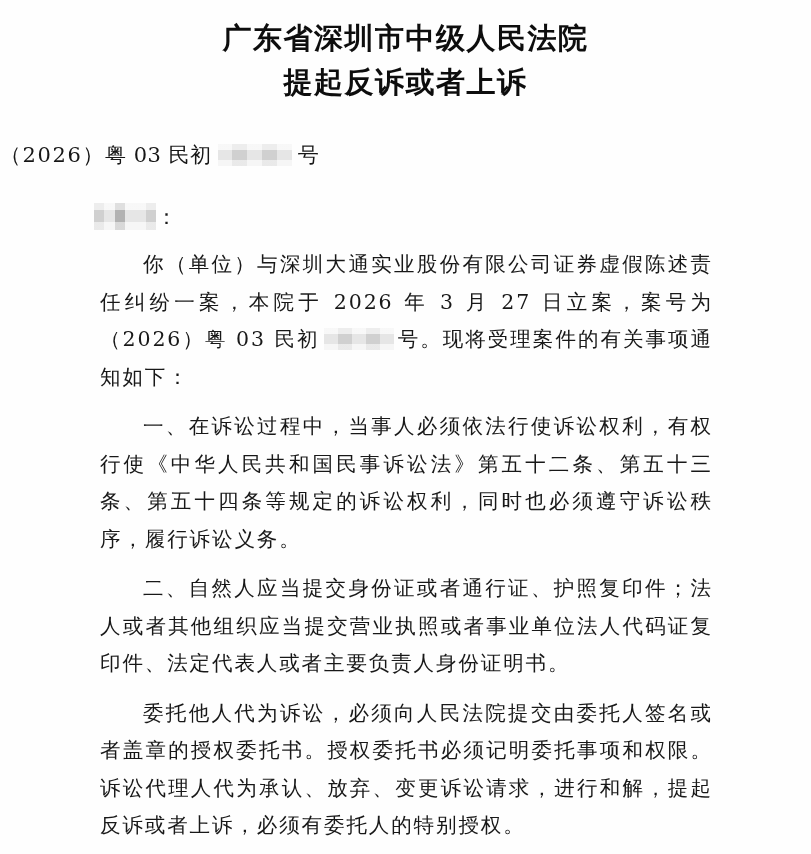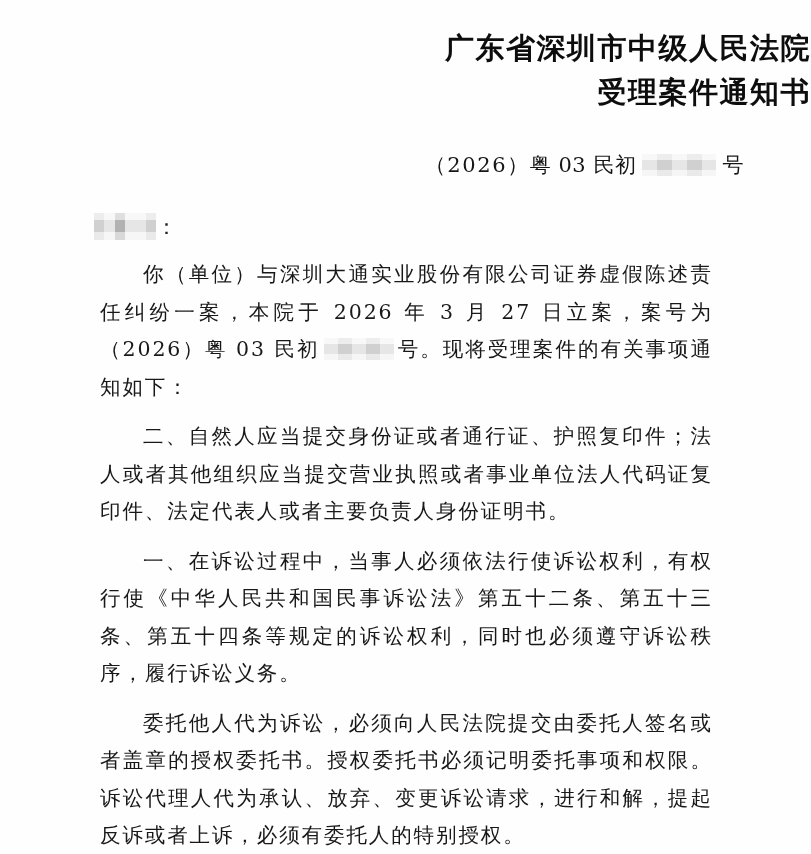--- a/index.html
+++ b/index.html
@@ -19,47 +19,46 @@
   .page {
     position: relative;
     width: 811px;
     height: 854px;
     background: #fefefe;
     box-sizing: border-box;
   }
 
   
   .title-block {
-    padding-top: 26px;
-    text-align: right;
+    padding-top: 16px;
+    text-align: center;
   }
   .doc-title-line {
     font-family: "DejaVu Sans", "Liberation Sans", sans-serif;
     font-weight: 700;
     font-size: 29px;
     line-height: 44px;
     letter-spacing: 1.5px;
     color: #0d0d0d;
     white-space: nowrap;
   }
   .doc-title-line.second {
     font-size: 29px;
     letter-spacing: 1.5px;
   }
 
   
   .case-no-row {
     margin-top: 34px;
     padding-right: 66px;
-    text-align: right;
+    text-align: left;
     font-size: 21px;
     line-height: 34px;
     color: #161616;
     white-space: nowrap;
-    margin-left: 40px;
   }
   .case-no-row .seg {
     letter-spacing: 1.6px;
   }
   .case-no-row .num {
     font-family: "DejaVu Serif", "Liberation Serif", serif;
     letter-spacing: 0.5px;
   }
 
   
@@ -122,37 +121,37 @@
     text-indent: 2.1em;
   }
 </style>
 </head>
 <body>
 
 <div class="page">
 
   <div class="title-block">
     <div class="doc-title-line">广东省深圳市中级人民法院</div>
-    <div class="doc-title-line second">受理案件通知书</div>
+    <div class="doc-title-line second">提起反诉或者上诉</div>
   </div>
 
   <div class="case-no-row">
     <span class="seg">（2026）</span><span class="seg num">粤 03 民初</span><span class="redact redact-case"><i style="left: 0%; width: 20%; background: rgb(239, 239, 239);"></i><i style="left: 20%; width: 20%; background: rgb(216, 216, 216);"></i><i style="left: 40%; width: 20%; background: rgb(239, 239, 239);"></i><i style="left: 60%; width: 20%; background: rgb(216, 216, 216);"></i><i style="left: 80%; width: 20%; background: rgb(239, 239, 239);"></i><i style="left: 0px; width: 100%; background: linear-gradient(rgba(255, 255, 255, 0.55) 0%, rgba(255, 255, 255, 0.55) 26%, rgba(0, 0, 0, 0.04) 26%, rgba(0, 0, 0, 0.04) 72%, rgba(255, 255, 255, 0.45) 72%, rgba(255, 255, 255, 0.45) 100%);"></i></span><span class="seg">号</span>
   </div>
 
   <div class="recipient-row">
     <span class="redact redact-name"><i style="left: 0%; width: 16.6667%; background: rgb(216, 216, 216);"></i><i style="left: 16.6667%; width: 16.6667%; background: rgb(239, 239, 239);"></i><i style="left: 33.3333%; width: 16.6667%; background: rgb(185, 185, 185);"></i><i style="left: 50%; width: 16.6667%; background: rgb(239, 239, 239);"></i><i style="left: 66.6667%; width: 16.6667%; background: rgb(239, 239, 239);"></i><i style="left: 83.3333%; width: 16.6667%; background: rgb(216, 216, 216);"></i><i style="left: 0px; width: 100%; background: linear-gradient(rgba(255, 255, 255, 0.55) 0%, rgba(255, 255, 255, 0.55) 26%, rgba(0, 0, 0, 0.04) 26%, rgba(0, 0, 0, 0.04) 72%, rgba(255, 255, 255, 0.45) 72%, rgba(255, 255, 255, 0.45) 100%);"></i></span><span class="colon">：</span>
   </div>
 
   <div class="body-block">
 
     <p class="para"><span>你（单位）与深圳大通实业股份有限公司证券虚假陈述责任纠纷一案，本院于 2026 年 3 月 27 日立案，案号为（2026）粤 03 民初</span><span class="redact redact-case2"><i style="left: 0%; width: 20%; background: rgb(239, 239, 239);"></i><i style="left: 20%; width: 20%; background: rgb(216, 216, 216);"></i><i style="left: 40%; width: 20%; background: rgb(239, 239, 239);"></i><i style="left: 60%; width: 20%; background: rgb(216, 216, 216);"></i><i style="left: 80%; width: 20%; background: rgb(239, 239, 239);"></i><i style="left: 0px; width: 100%; background: linear-gradient(rgba(255, 255, 255, 0.55) 0%, rgba(255, 255, 255, 0.55) 26%, rgba(0, 0, 0, 0.04) 26%, rgba(0, 0, 0, 0.04) 72%, rgba(255, 255, 255, 0.45) 72%, rgba(255, 255, 255, 0.45) 100%);"></i></span><span>号。现将受理案件的有关事项通知如下：</span></p>
 
+    <p class="para">一、在诉讼过程中，当事人必须依法行使诉讼权利，有权行使《中华人民共和国民事诉讼法》第五十二条、第五十三条、第五十四条等规定的诉讼权利，同时也必须遵守诉讼秩序，履行诉讼义务。</p>
+
     <p class="para">二、自然人应当提交身份证或者通行证、护照复印件；法人或者其他组织应当提交营业执照或者事业单位法人代码证复印件、法定代表人或者主要负责人身份证明书。</p>
-
-    <p class="para">一、在诉讼过程中，当事人必须依法行使诉讼权利，有权行使《中华人民共和国民事诉讼法》第五十二条、第五十三条、第五十四条等规定的诉讼权利，同时也必须遵守诉讼秩序，履行诉讼义务。</p>
 
 
     <p class="para">委托他人代为诉讼，必须向人民法院提交由委托人签名或者盖章的授权委托书。授权委托书必须记明委托事项和权限。诉讼代理人代为承认、放弃、变更诉讼请求，进行和解，提起反诉或者上诉，必须有委托人的特别授权。</p>
 
   </div>
 
 </div>
 
 </body></html>

